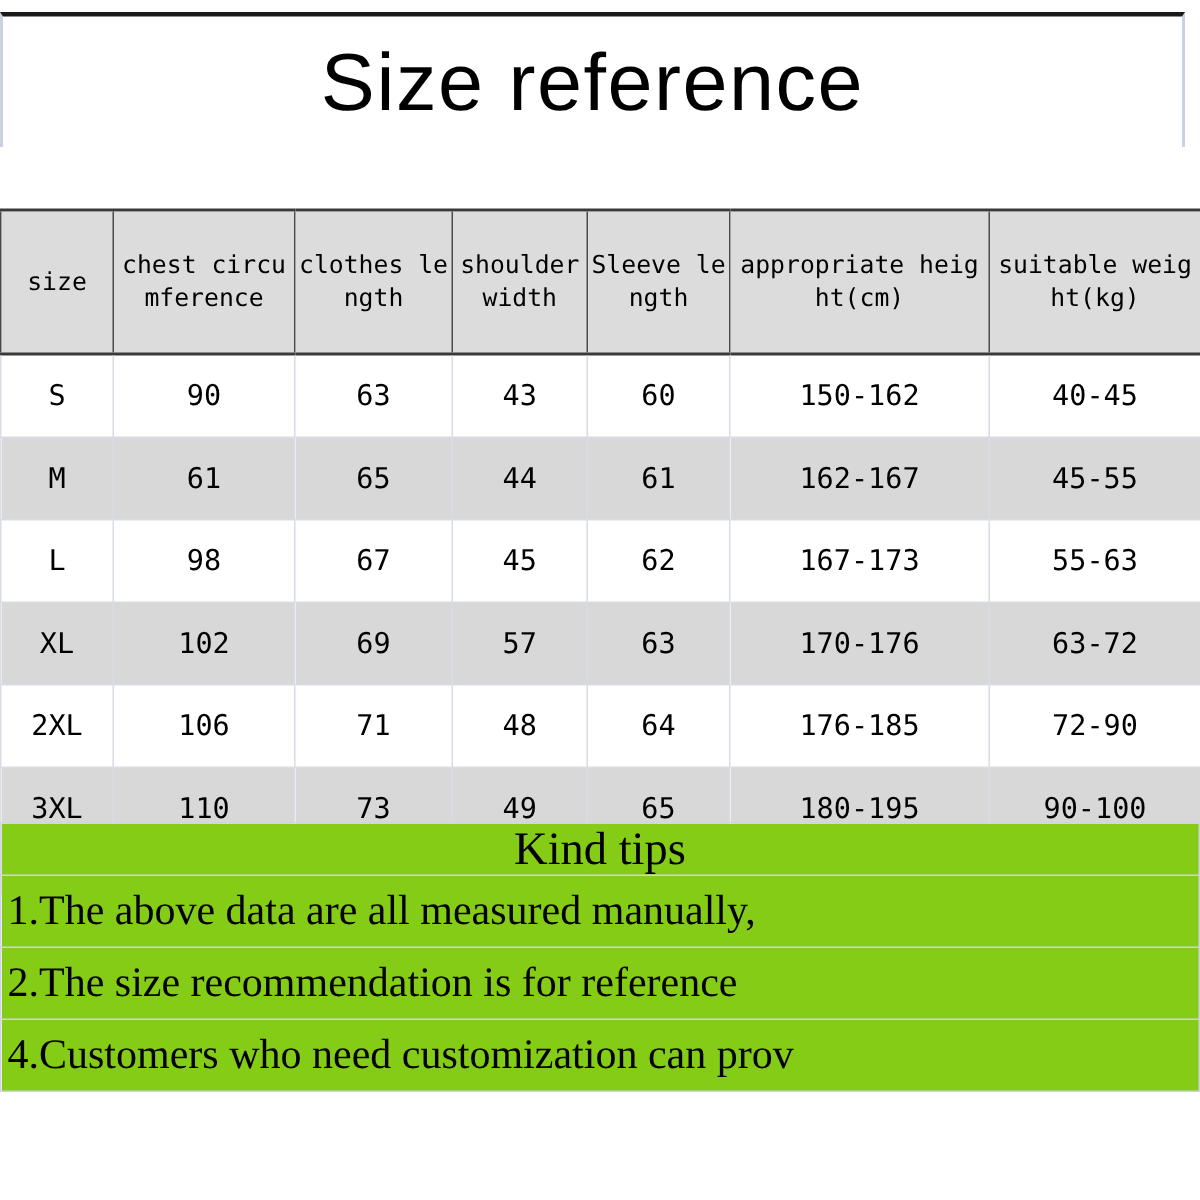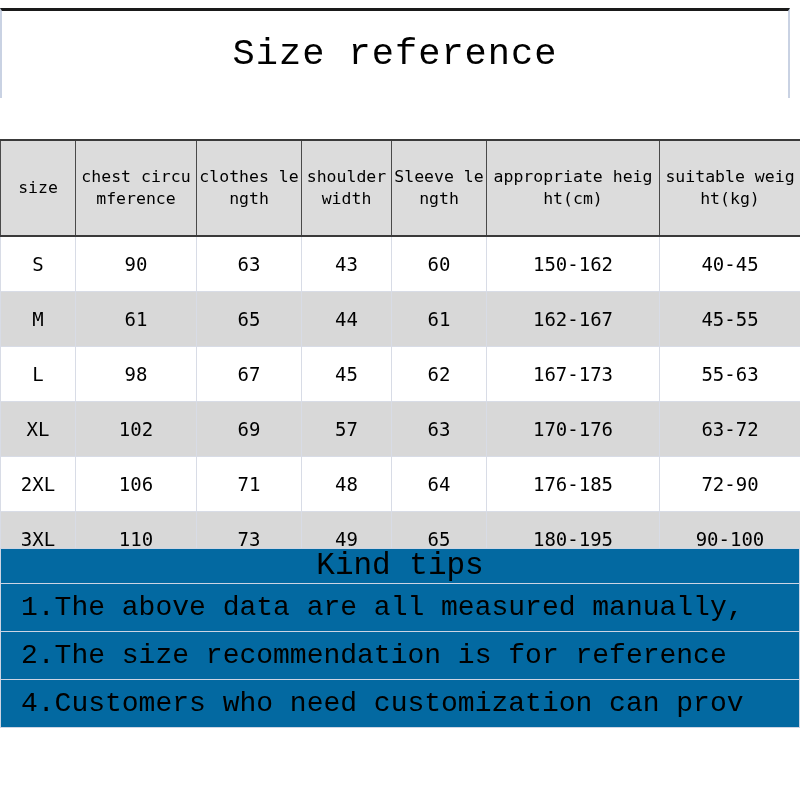--- a/index.html
+++ b/index.html
@@ -32,22 +32,22 @@
     border-top: 3px solid #1a1a1a;
     border-left: 2px solid #c9d2e3;
     border-right: 2px solid #c9d2e3;
     box-sizing: border-box;
     background: #ffffff;
     display: flex;
     align-items: center;
     justify-content: center;
   }
   .title-text {
-    font-family: Liberation Mono, monospace;
-    font-size: 37px;
+    font-family: Liberation Sans, sans-serif;
+    font-size: 54px;
     line-height: 1;
     color: #000000;
     letter-spacing: 1px;
     white-space: nowrap;
   }
 
   
   .size-table {
     position: absolute;
     left: 0;
@@ -110,23 +110,23 @@
     position: absolute;
     left: 0;
     top: 548px;
     width: 800px;
     border-collapse: collapse;
     table-layout: fixed;
   }
   .tips-table td {
     border: 1px solid #cdd5e4;
     padding: 0;
-    background: #0369a1;
+    background: #84cc16;
     color: #000000;
-    font-family: Liberation Mono, monospace;
+    font-family: Liberation Serif, serif;
     overflow: hidden;
     white-space: nowrap;
   }
   .tips-heading-cell {
     height: 34px;
     text-align: center;
     vertical-align: top;
   }
   .tips-heading-text {
     display: block;
@@ -137,21 +137,21 @@
   }
   .tips-line-cell {
     height: 47px;
     vertical-align: middle;
     text-align: left;
   }
   .tips-line-text {
     display: block;
     font-size: 28px;
     line-height: 45px;
-    padding-left: 20px;
+    padding-left: 4px;
     white-space: nowrap;
   }
 </style>
 </head>
 <body>
 
 <div class="page">
 
   <div class="title-row">
     <span class="title-text">Size reference</span>

